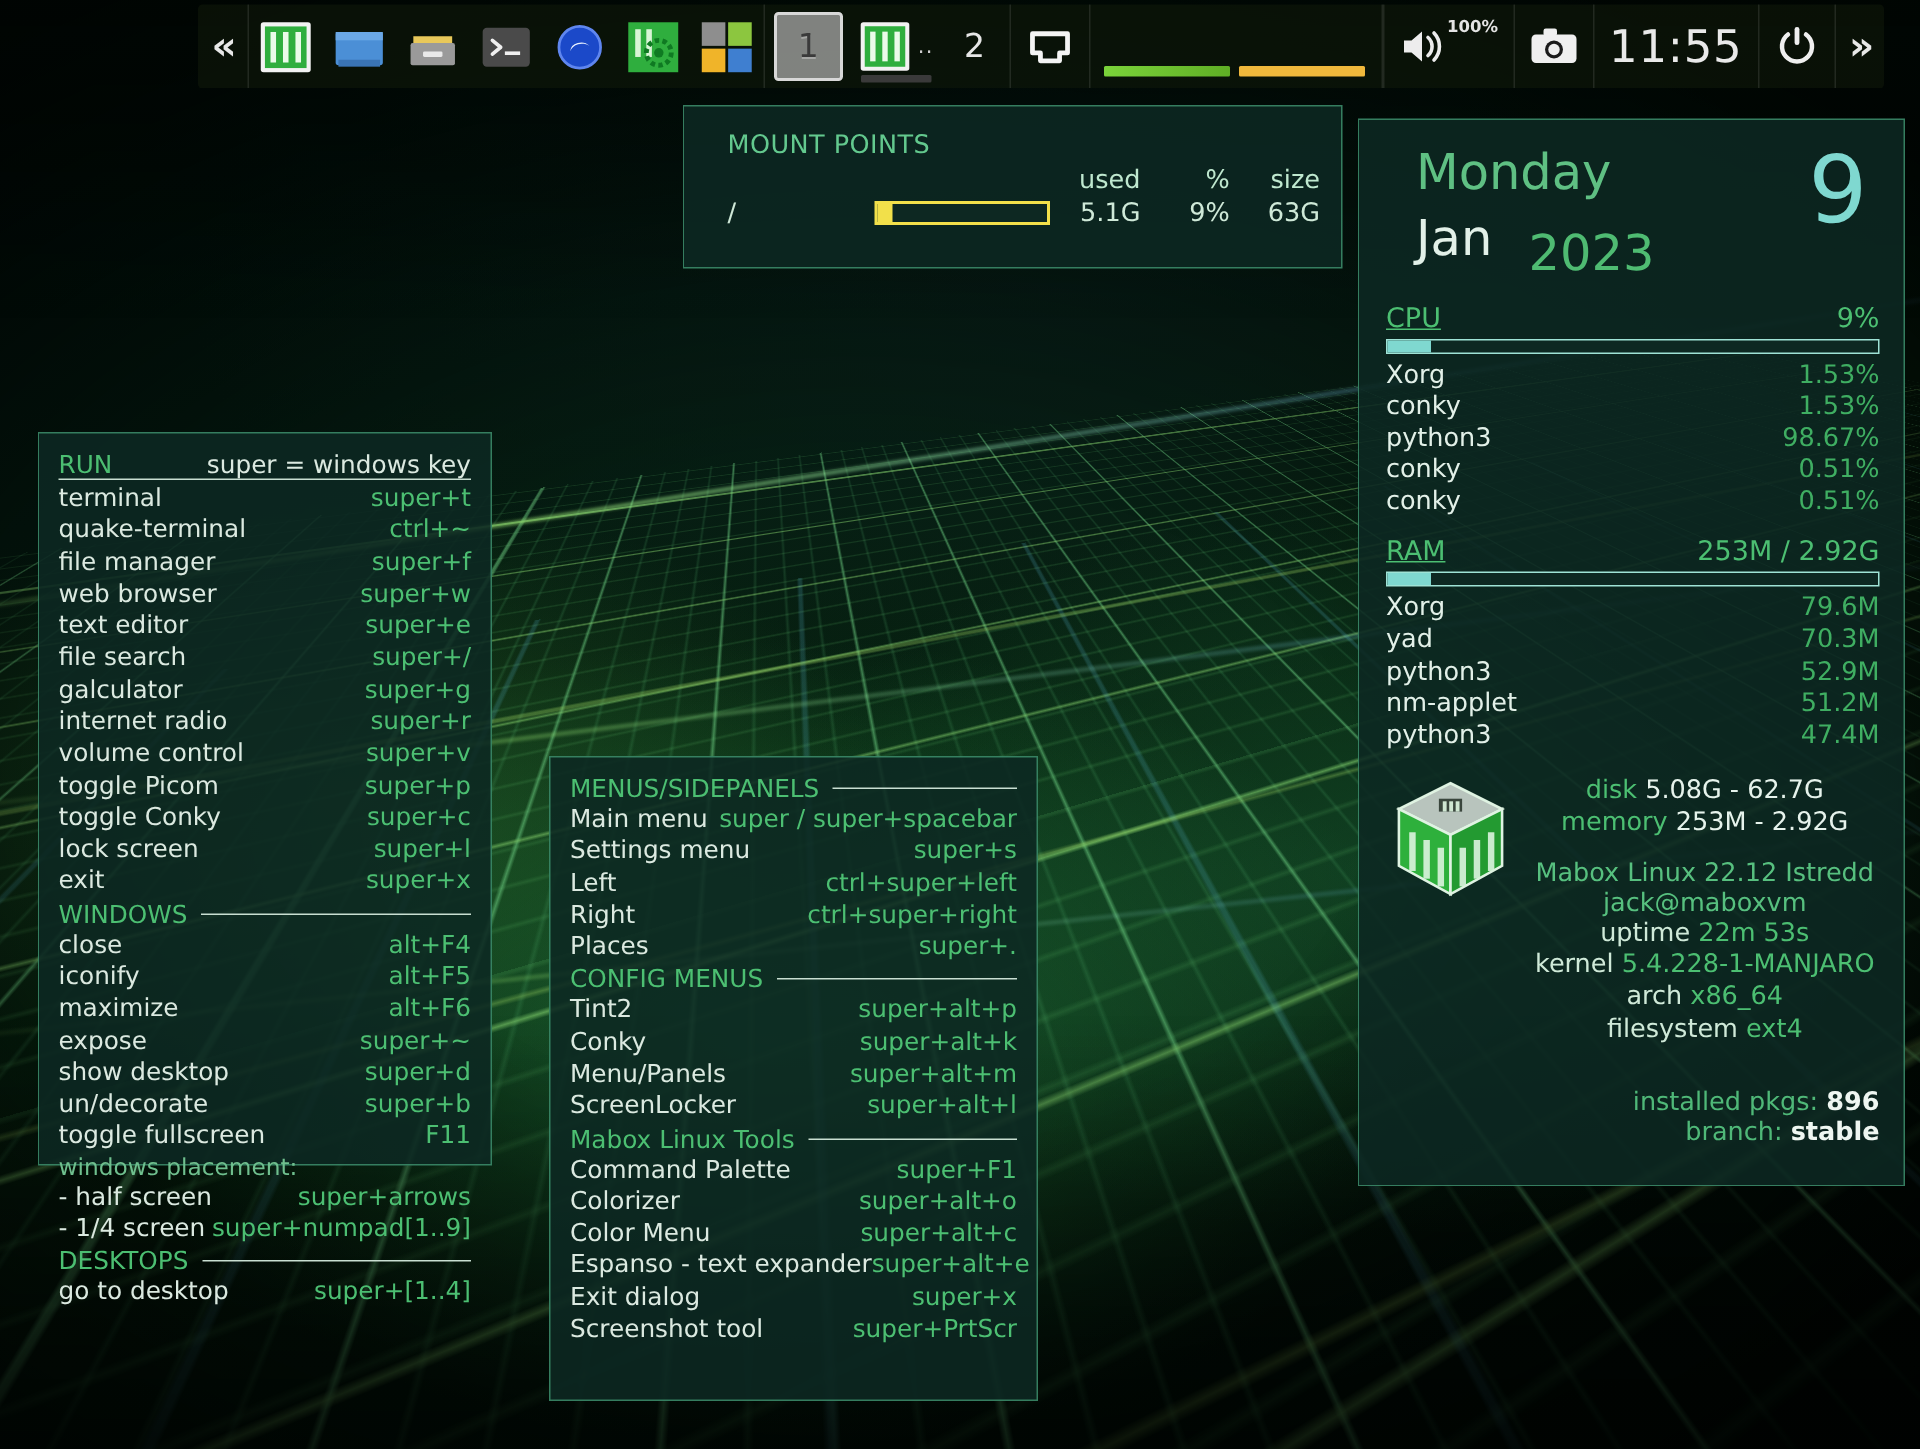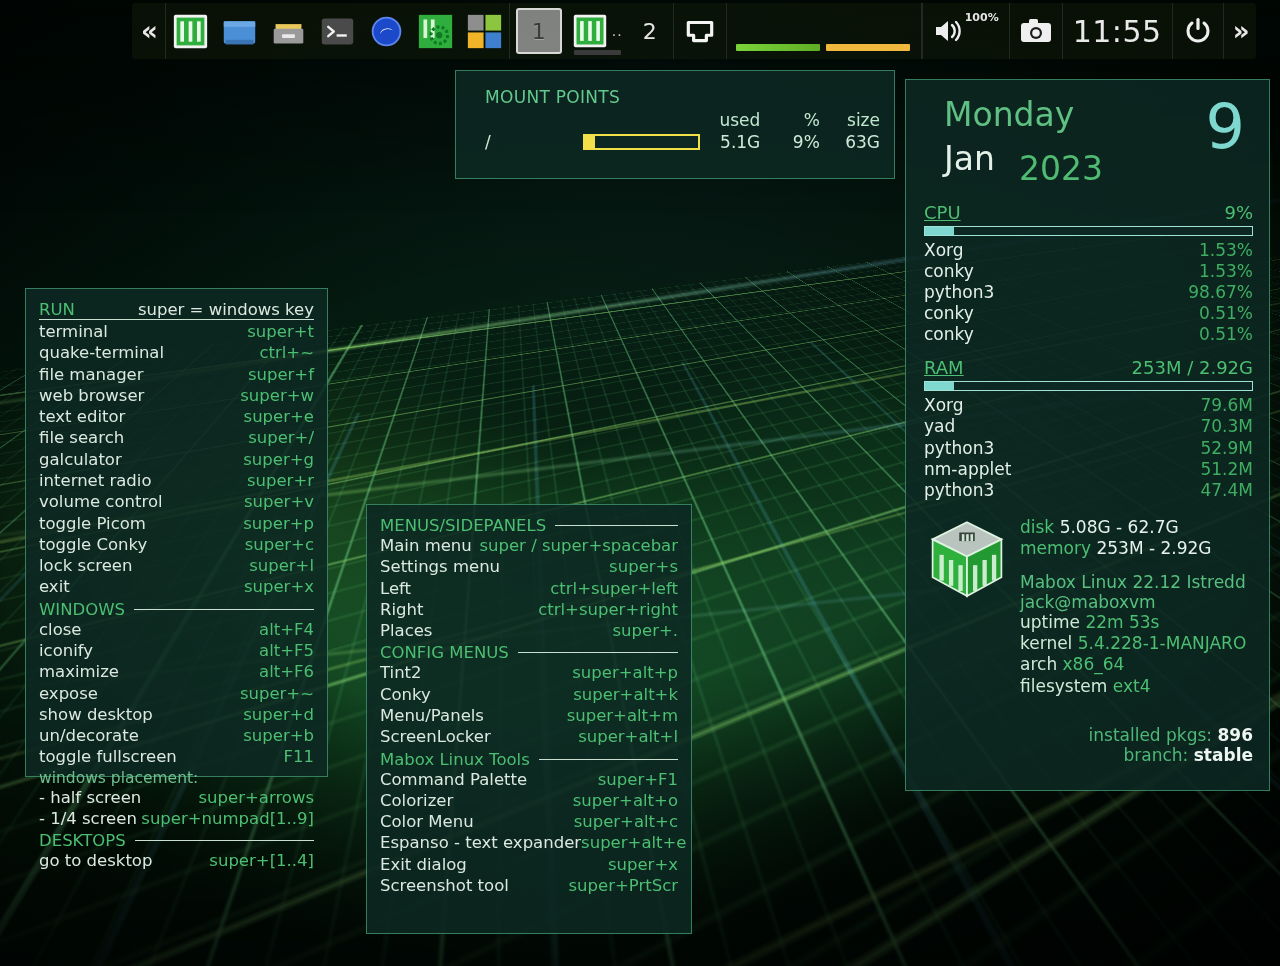--- a/index.html
+++ b/index.html
@@ -171,21 +171,21 @@
   .res-val { color:#4cbf72; font-size:18px; }
   .res-bar-outer { height:10px; border:1.5px solid #9fe3d6; margin:3px 0 4px 0; background:#0d2822; }
   .res-bar-fill { height:100%; background:#7fd8d0; }
 
   .proc { display:flex; justify-content:space-between; font-size:17px; line-height:1.24; }
   .proc-name { color:#e2f0e8; }
   .proc-val { color:#3fae62; }
 
   .logo-row { display:flex; align-items:flex-start; gap:10px; margin-top:16px; }
   .logo-box { width:86px; height:86px; flex:0 0 86px; }
-  .logo-info { flex:1; text-align:left; }
+  .logo-info { flex:1; text-align:center; }
   .li { font-size:17px; line-height:1.26; }
   .li .k { color:#cfe9d8; }
   .li .v { color:#e6f3ec; }
   .li .g { color:#4cbf72; }
   .mabox-line { color:#57c07f; font-size:17px; }
   .pk-block { margin-top:28px; text-align:right; }
   .pk { font-size:17px; color:#4fb878; }
   .pk b { color:#eef6f1; font-weight:700; }
 </style>
 </head>

